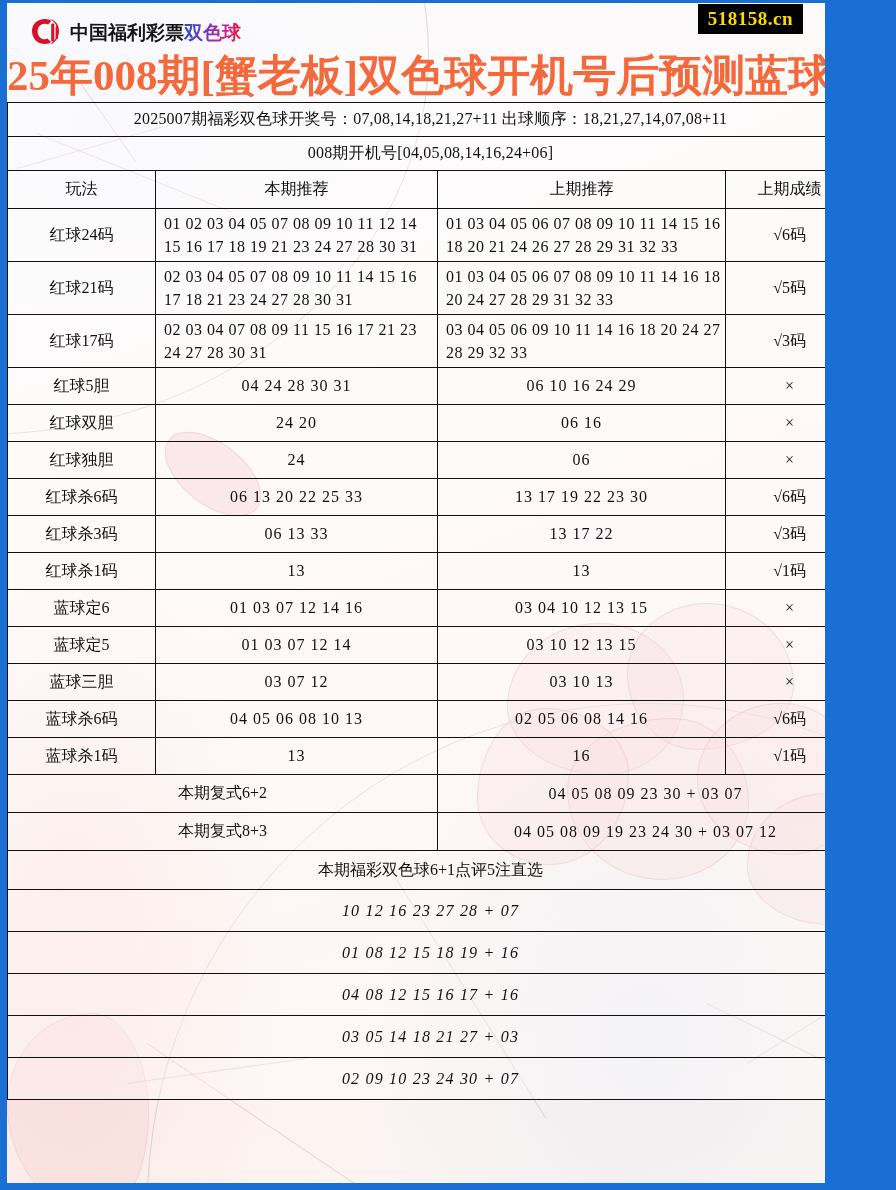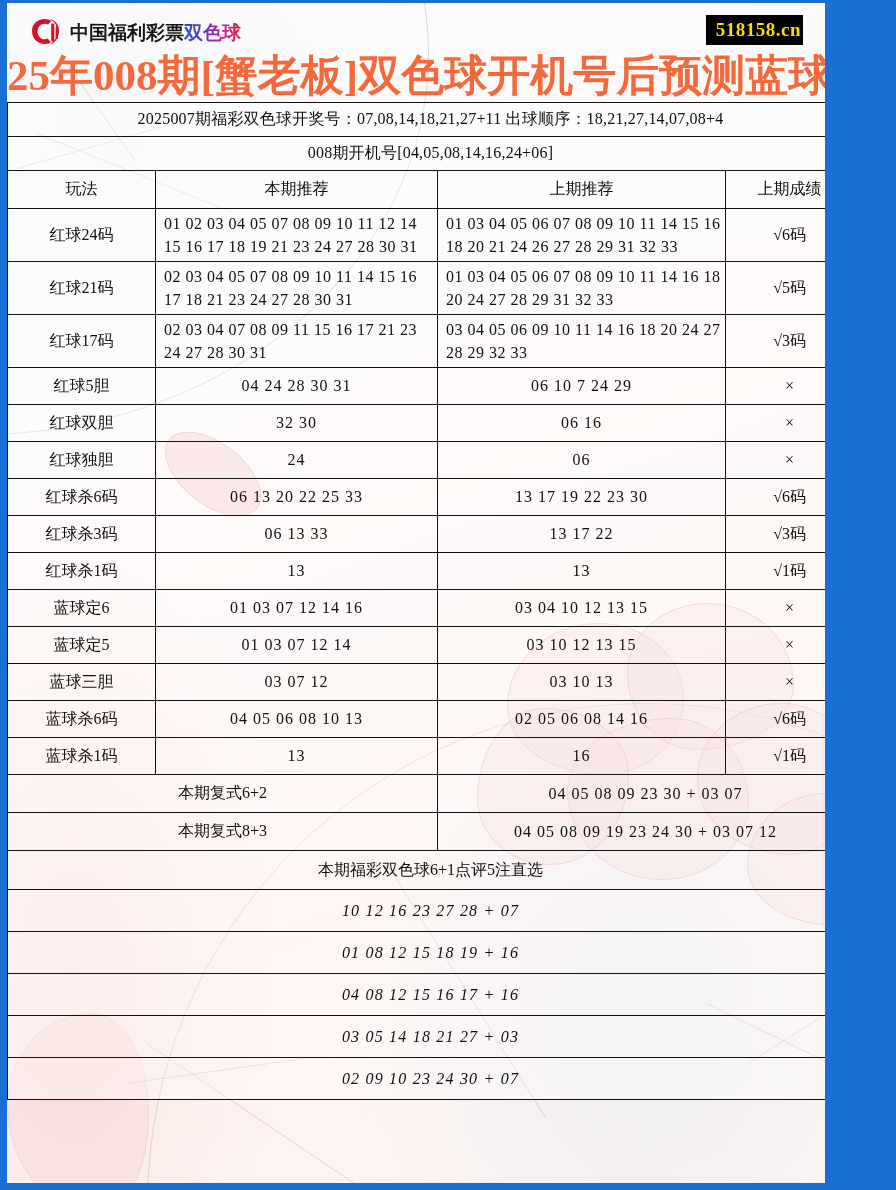--- a/index.html
+++ b/index.html
@@ -55,25 +55,25 @@
   .logo-txt{
     font-family:"DejaVu Sans","Liberation Sans",sans-serif;
     font-weight:bold;font-size:19px;letter-spacing:0px;color:#161616;
     line-height:1;white-space:nowrap;
   }
   .logo-txt .grad{
     background:linear-gradient(90deg,#2a4fd0 0%,#7a2fbf 42%,#c8209a 70%,#e01b3c 100%);
     -webkit-background-clip:text;background-clip:text;color:transparent;
   }
   .site-badge{
-    position:absolute;right:22px;top:12px;
+    position:absolute;right:22px;top:1px;
     background:#000;color:#ffd900;
     font-family:"Liberation Serif","DejaVu Serif",serif;
     font-weight:bold;font-size:19px;line-height:1;
-    padding:5px 2px 6px 10px;letter-spacing:.5px;
+    padding:5px 10px 6px 10px;letter-spacing:.5px;
   }
   .main-title{
     position:relative;text-align:center;
     color:#f4693c;
     font-family:"Liberation Serif","DejaVu Serif",serif;
     font-weight:bold;
     font-size:43px;line-height:38px;
     margin:2px 0 7px 0;
     white-space:nowrap;
   }
@@ -160,21 +160,21 @@
 
   <table class="main">
     <colgroup>
       <col style="width:148px">
       <col style="width:282px">
       <col style="width:288px">
       <col style="width:128px">
     </colgroup>
     <tbody>
       <tr>
-        <td class="hdrline" colspan="4">2025007期福彩双色球开奖号：07,08,14,18,21,27+11 出球顺序：18,21,27,14,07,08+4</td>
+        <td class="hdrline" colspan="4">2025007期福彩双色球开奖号：07,08,14,18,21,27+11 出球顺序：18,21,27,14,07,08+11</td>
       </tr>
       <tr>
         <td class="hdrline" colspan="4">008期开机号[04,05,08,14,16,24+06]</td>
       </tr>
       <tr>
         <td class="colhead">玩法</td>
         <td class="colhead">本期推荐</td>
         <td class="colhead">上期推荐</td>
         <td class="colhead">上期成绩</td>
       </tr>
@@ -193,26 +193,26 @@
         </tr>
         <tr>
           <td class="play">红球17码</td>
           <td class="nums multi">02 03 04 07 08 09 11 15 16 17 21 23 24 27 28 30 31</td>
           <td class="nums multi">03 04 05 06 09 10 11 14 16 18 20 24 27 28 29 32 33</td>
           <td class="res">√3码</td>
         </tr>
         <tr>
           <td class="play">红球5胆</td>
           <td class="one">04 24 28 30 31</td>
-          <td class="one">06 10 7 24 29</td>
+          <td class="one">06 10 16 24 29</td>
           <td class="res">×</td>
         </tr>
         <tr>
           <td class="play">红球双胆</td>
-          <td class="one">32 30</td>
+          <td class="one">24 20</td>
           <td class="one">06 16</td>
           <td class="res">×</td>
         </tr>
         <tr>
           <td class="play">红球独胆</td>
           <td class="one">24</td>
           <td class="one">06</td>
           <td class="res">×</td>
         </tr>
         <tr>

